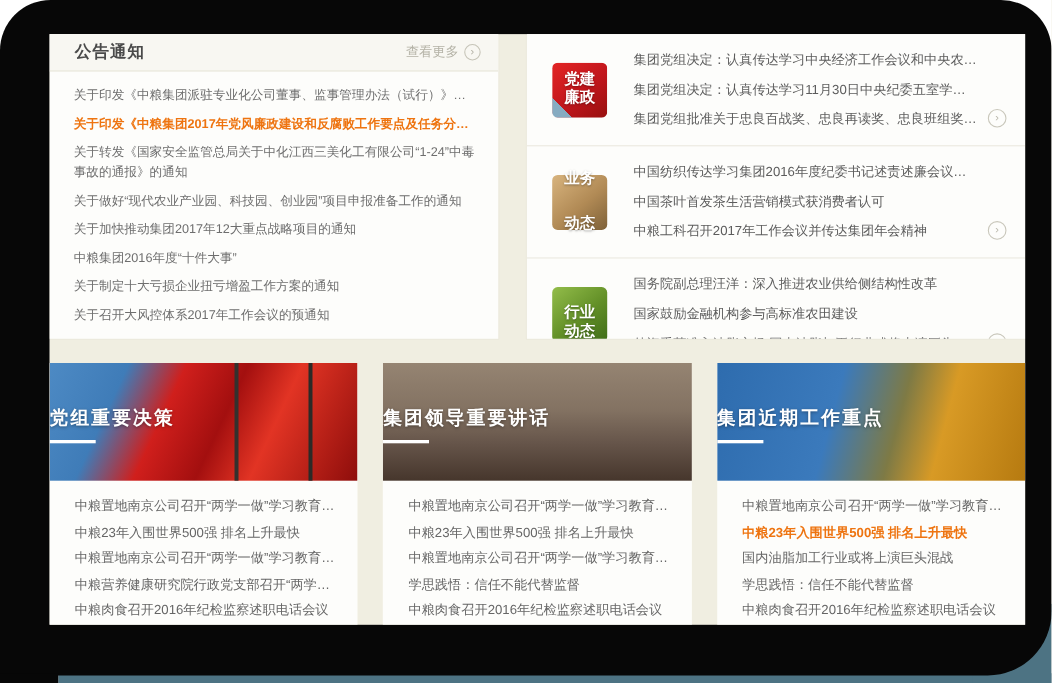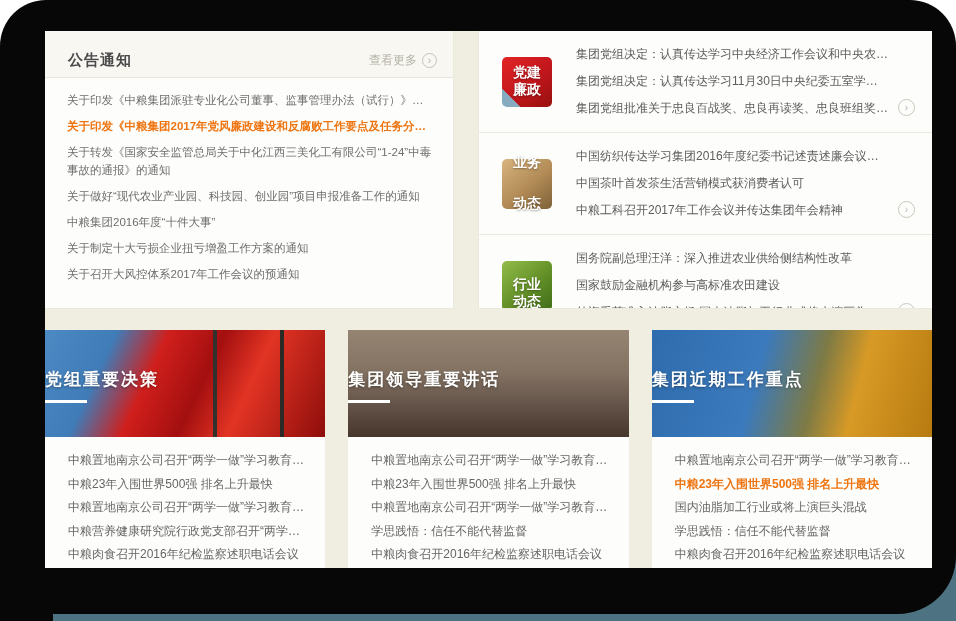--- a/index.html
+++ b/index.html
@@ -16,21 +16,21 @@
 
   
   .content{position:absolute;left:45px;top:31px;width:887px;height:537px;
            background:#f0eee1;z-index:3;overflow:hidden;}
   .top-row{display:flex;gap:26px;height:277px;}
   .card{background:#fdfdfb;box-shadow:0 0 0 1px rgba(0,0,0,0.02);}
 
   
   .ann-card{width:408px;height:277px;overflow:hidden;}
   .card-header{height:33px;display:flex;align-items:center;background:#f8f7f2;
-               border-bottom:1px solid #e8e6da;padding:13px 16px 0 23px;}
+               border-bottom:1px solid #e8e6da;padding:0 16px 0 23px;}
   .card-header h2{margin:0;font-size:15px;font-weight:600;color:#4a4a4a;letter-spacing:1px;}
   .more-link{margin-left:auto;display:flex;align-items:center;gap:5px;font-size:12px;
              color:#b4b2a6;text-decoration:none;cursor:pointer;}
   .circle-arrow{width:13px;height:13px;border:1px solid #c6c4b8;border-radius:50%;
                 display:inline-flex;align-items:center;justify-content:center;
                 font-size:10px;line-height:1;color:#b4b2a6;}
   .ann-list{list-style:none;margin:0;padding:13px 20px 0 22px;font-size:11.5px;color:#6e6e6e;}
   .ann-list li{margin-bottom:8px;line-height:18px;white-space:nowrap;overflow:hidden;
                text-overflow:ellipsis;cursor:pointer;}
   .ann-list li.wrap{white-space:normal;}
@@ -89,20 +89,21 @@
           <a class="more-link">
             <span>查看更多</span>
             <span class="circle-arrow">›</span>
           </a>
         </div>
         <ul class="ann-list">
           <li>关于印发《中粮集团派驻专业化公司董事、监事管理办法（试行）》的通知</li>
           <li class="hl">关于印发《中粮集团2017年党风廉政建设和反腐败工作要点及任务分工》的通知</li>
           <li class="wrap">关于转发《国家安全监管总局关于中化江西三美化工有限公司“1-24”中毒事故的通报》的通知</li>
           <li>关于做好“现代农业产业园、科技园、创业园”项目申报准备工作的通知</li>
+          <li>关于加快推动集团2017年12大重点战略项目的通知</li>
           <li>中粮集团2016年度“十件大事”</li>
           <li>关于制定十大亏损企业扭亏增盈工作方案的通知</li>
           <li>关于召开大风控体系2017年工作会议的预通知</li>
         </ul>
       </section>
 
       <section class="card news-card">
 
         <div class="news-section">
           <div class="badge badge-red">

